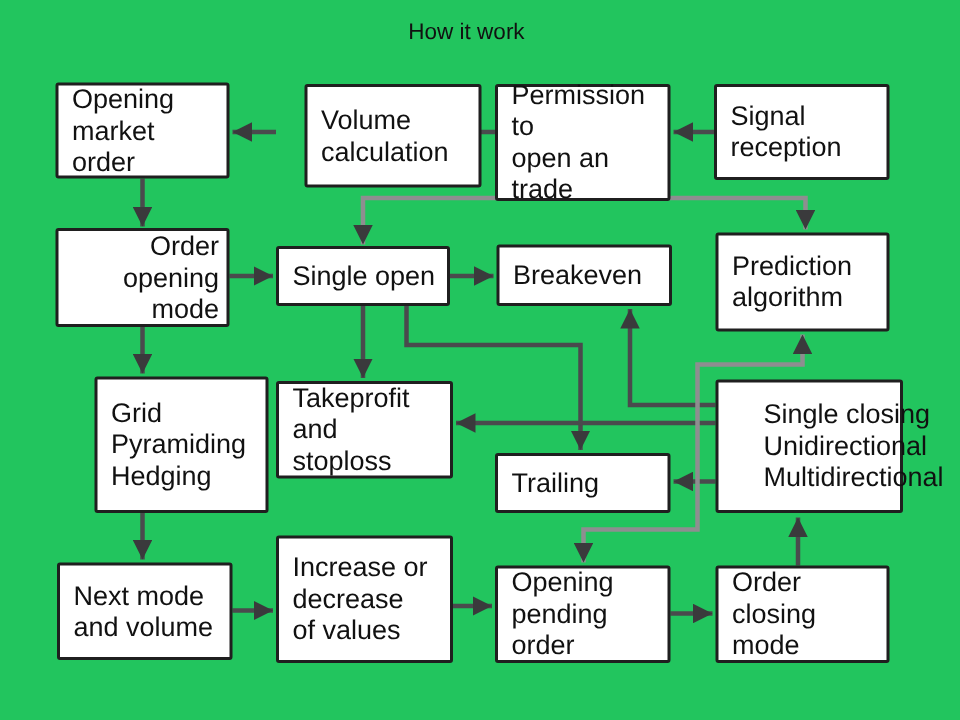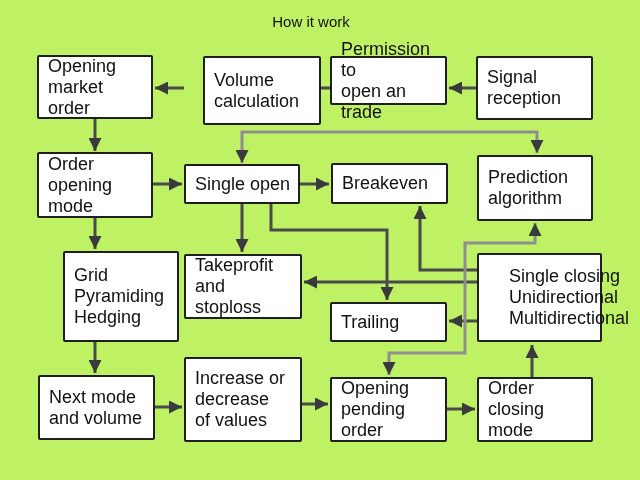--- a/index.html
+++ b/index.html
@@ -20,21 +20,21 @@
     font-size:18px;line-height:21px;color:#111;
     white-space:pre-line;
   }
   #wires{position:absolute;left:0;top:0;}
   .wire-dark{stroke:var(--wire-dark,#4a4a4d);stroke-width:3;fill:none;}
   .wire-gray{stroke:var(--wire-gray,#8e8e90);stroke-width:3;fill:none;}
 </style>
 </head>
 <body>
 
-<div id="stage" style="--wire-dark: #4a4a4d; --wire-gray: #8e8e90; background: #bef264;">
+<div id="stage" style="--wire-dark: #4a4a4d; --wire-gray: #8e8e90; background: #22c55e;">
 
   <div id="title">How it work</div>
 
   <svg id="wires" width="640" height="480" viewBox="0 0 640 480">
     <defs>
       <marker id="ah" markerUnits="userSpaceOnUse" markerWidth="13" markerHeight="13" refX="13" refY="6.5" orient="auto">
         <path d="M0,0 L13,6.5 L0,13 Z" fill="#3a3a3c"></path>
       </marker>
       <marker id="ahr" markerUnits="userSpaceOnUse" markerWidth="13" markerHeight="13" refX="13" refY="6.5" orient="auto-start-reverse">
         <path d="M0,0 L13,6.5 L0,13 Z" fill="#3a3a3c"></path>
@@ -62,27 +62,27 @@
     <path class="wire-gray" d="M242,163 L242,132 L537,132 L537,153" marker-start="url(#ahr)" marker-end="url(#ah)"></path>
     <path class="wire-gray" d="M535,223 L535,243 L465,243 L465,353 L389,353 L389,375" marker-start="url(#ahr)" marker-end="url(#ah)"></path>
   </svg>
 
   <div class="node" style="left:37px;top:55px;width:116px;height:64px;">Opening
 market order</div>
 
   <div class="node" style="left:184px;top:56px;width:118px;height:69px;margin-left:19px;">Volume
 calculation</div>
 
-  <div class="node" style="left:330px;top:56px;width:117px;height:49px;">Permission to
+  <div class="node" style="left:330px;top:56px;width:117px;height:78px;">Permission to
 open an trade</div>
 
   <div class="node" style="left:476px;top:56px;width:117px;height:64px;">Signal
 reception</div>
 
-  <div class="node" style="left:37px;top:152px;width:116px;height:66px;">Order opening
+  <div class="node" style="left:37px;top:152px;width:116px;height:66px;text-align:right;">Order opening
 mode</div>
 
   <div class="node" style="left:184px;top:164px;width:116px;height:40px;">Single open</div>
 
   <div class="node" style="left:331px;top:163px;width:117px;height:41px;">Breakeven</div>
 
   <div class="node" style="left:477px;top:155px;width:116px;height:66px;">Prediction
 algorithm</div>
 
   <div class="node" style="left:38px;top:251px;width:116px;height:91px;margin-left:25px;">Grid

